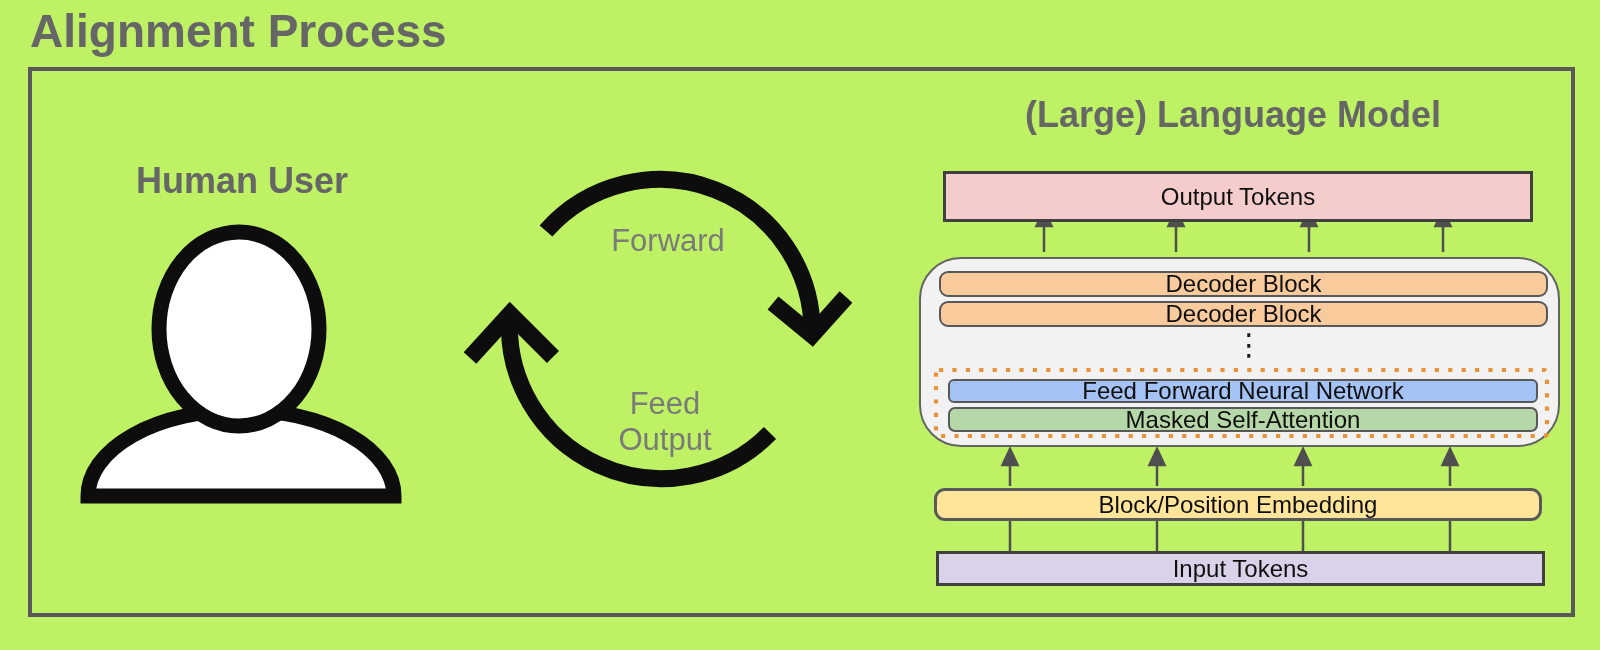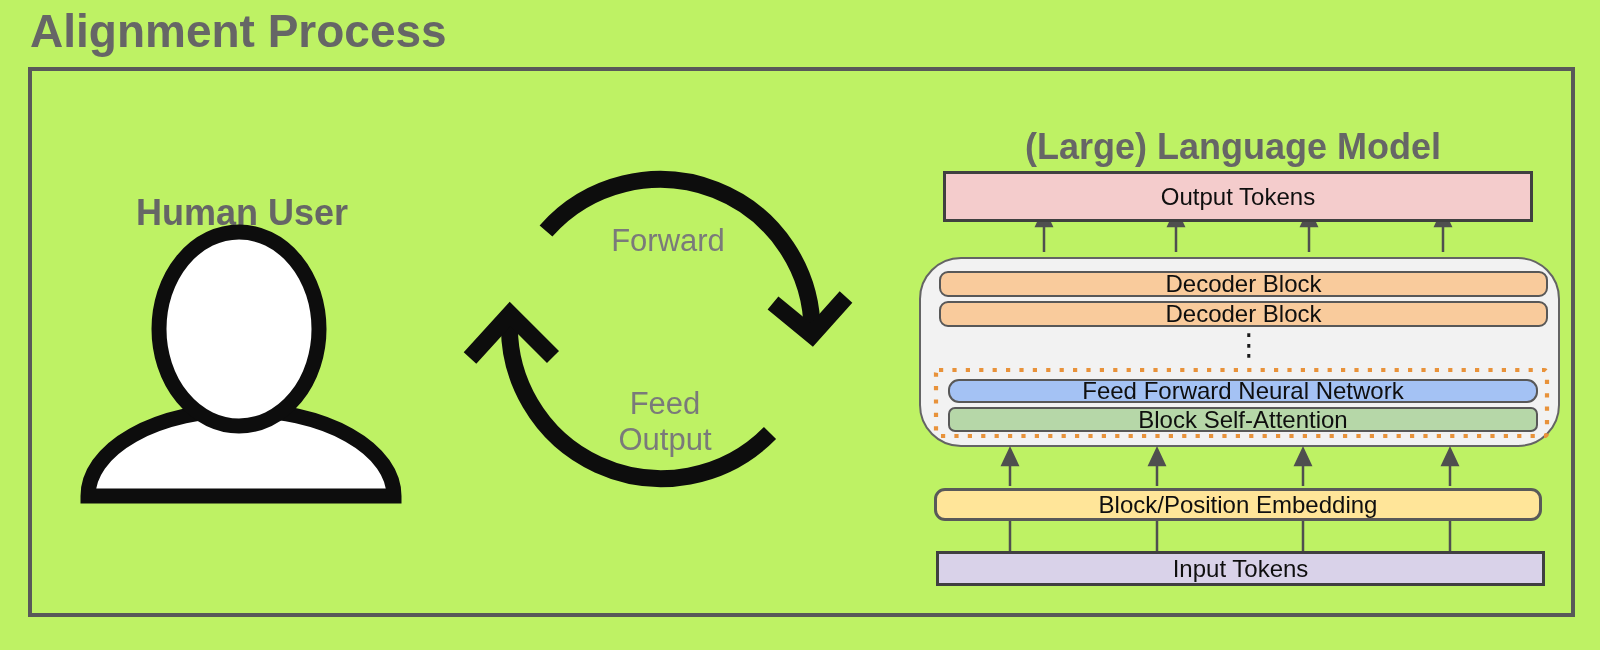--- a/index.html
+++ b/index.html
@@ -9,38 +9,38 @@
   }
   .abs{position:absolute;}
   .page-title{
     left:30px;top:4px;font-size:46px;font-weight:bold;color:#666666;letter-spacing:0px;
   }
   .outer-frame{
     left:28px;top:67px;width:1547px;height:550px;border:4px solid #595959;box-sizing:border-box;
     background:transparent;z-index:0;
   }
   .svg-layer{left:0;top:0;width:1600px;height:650px;z-index:2;pointer-events:none;}
-  .heading{font-weight:bold;color:#666666;text-align:center;line-height:1.1;margin-top:32px;}
+  .heading{font-weight:bold;color:#666666;text-align:center;line-height:1.1;}
   .human-title{left:92px;top:161px;width:300px;font-size:36px;}
   .llm-title{left:913px;top:95px;width:640px;font-size:36px;}
   .cycle-label{color:#7a7a7a;text-align:center;font-size:31px;line-height:36px;}
   .feedback{left:558px;top:223px;width:220px;}
   .model-output{left:555px;top:386px;width:220px;}
   .llm-container{
     left:919px;top:257px;width:641px;height:190px;box-sizing:border-box;
     background:#f2f2f2;border:2.5px solid #646464;border-radius:42px;z-index:1;
   }
   .box{
     box-sizing:border-box;display:flex;align-items:center;justify-content:center;
     font-size:24px;color:#0f0f0f;line-height:1;z-index:3;white-space:nowrap;
   }
   .box-output{left:943px;top:171px;width:590px;height:51px;background:#f4cccc;border:3.5px solid #404040;}
   .box-dec1{left:939px;top:271px;width:609px;height:26px;background:#f9cb9c;border:2.5px solid #585858;border-radius:9px;}
   .box-dec2{left:939px;top:301px;width:609px;height:26px;background:#f9cb9c;border:2.5px solid #585858;border-radius:9px;}
-  .box-ffnn{left:948px;top:379px;width:590px;height:24px;background:#a4c2f4;border:2.5px solid #585858;border-radius:11px;}
+  .box-ffnn{left:948px;top:379px;width:590px;height:24px;background:#a4c2f4;border:2.5px solid #585858;border-radius:6px;}
   .box-masked{left:948px;top:407px;width:590px;height:25px;background:#b6d7a8;border:2.5px solid #585858;border-radius:7px;}
   .box-embed{left:934px;top:488px;width:608px;height:33px;background:#ffe599;border:3px solid #595959;border-radius:11px;}
   .box-input{left:936px;top:551px;width:609px;height:35px;background:#d9d2e9;border:3.5px solid #404040;}
   .ellipsis{
     left:1234px;top:330px;width:16px;text-align:center;font-size:30px;color:#1a1a1a;z-index:3;line-height:1;
   }
 </style>
 </head>
 <body>
 
@@ -114,21 +114,21 @@
     <span>Decoder Block</span>
   </div>
   <div class="abs box box-dec2">
     <span>Decoder Block</span>
   </div>
   <div class="abs ellipsis">⋮</div>
   <div class="abs box box-ffnn">
     <span>Feed Forward Neural Network</span>
   </div>
   <div class="abs box box-masked">
-    <span>Block Self-Attention</span>
+    <span>Masked Self-Attention</span>
   </div>
   <div class="abs box box-embed">
     <span>Block/Position Embedding</span>
   </div>
   <div class="abs box box-input">
     <span>Input Tokens</span>
   </div>
 
 </div>
 

